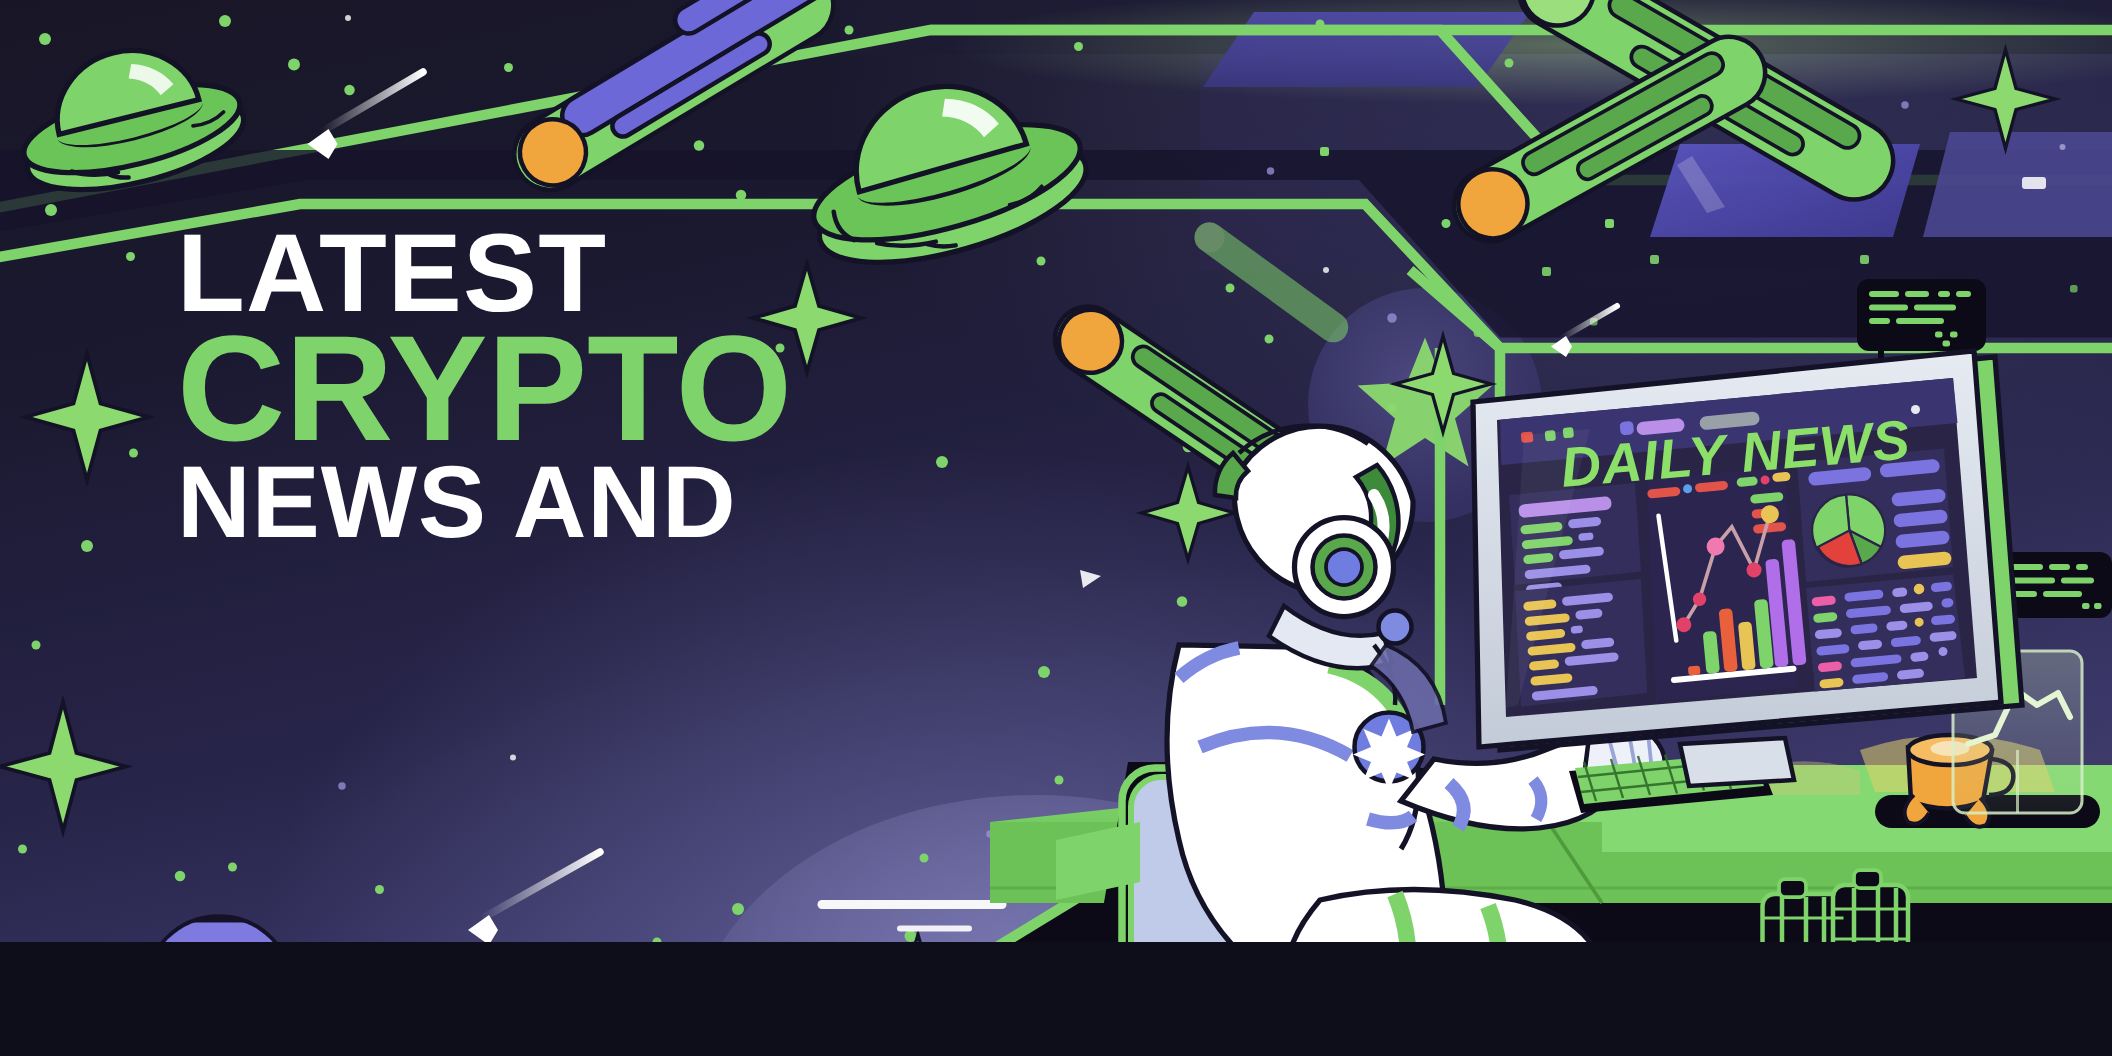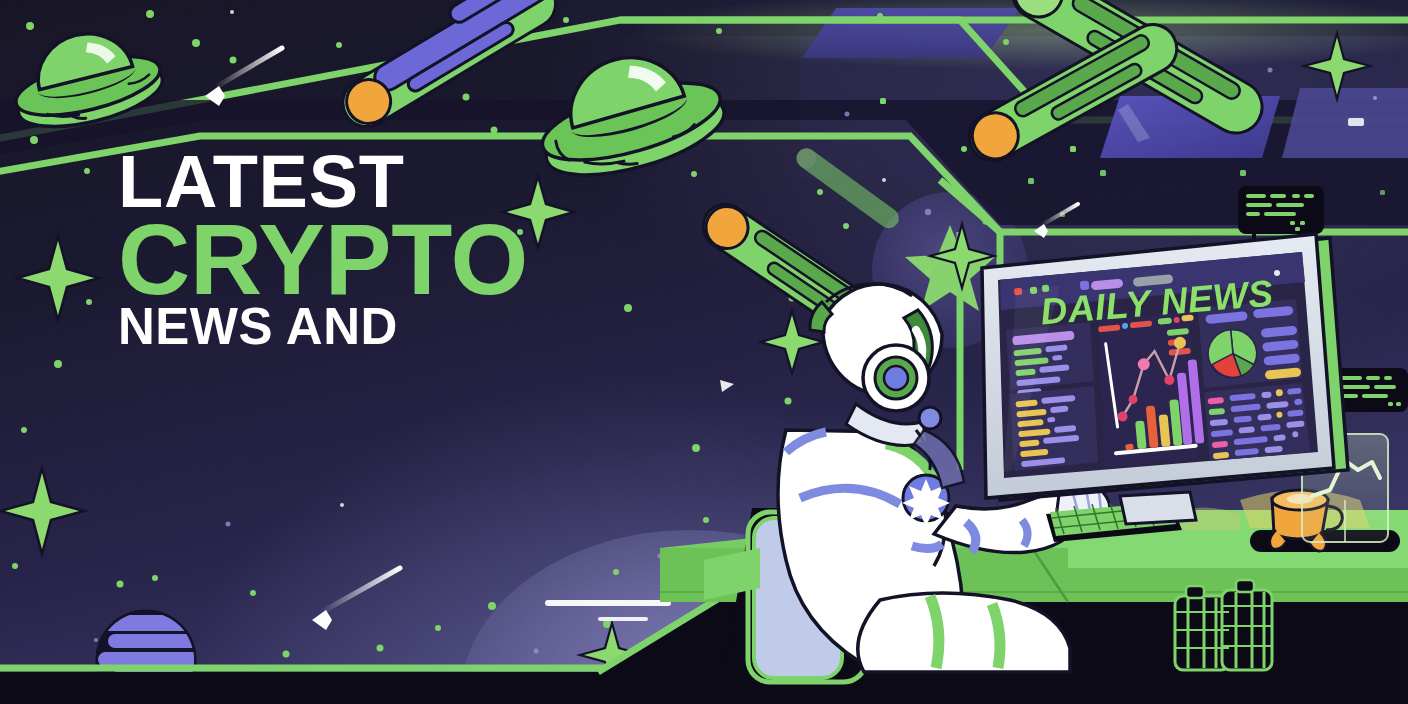--- a/index.html
+++ b/index.html
@@ -1,37 +1,37 @@
 <!DOCTYPE html>
 <html><head>
 <meta charset="utf-8">
 <style>
   html,body{margin:0;padding:0;background:#0e0e1a;}
   #stage{
-    position:relative;width:1408px;height:704px;overflow:hidden;
+    position:relative;width:1408px;height:628px;overflow:hidden;
     font-family:"Liberation Sans", sans-serif;
     background:
       radial-gradient(ellipse 900px 520px at 78% 6%,   rgba(120,118,180,0.30) 0%, rgba(120,118,180,0.0) 62%),
       radial-gradient(ellipse 700px 520px at 46% 104%, rgba(140,140,205,0.46) 0%, rgba(140,140,205,0.0) 68%),
       linear-gradient(168deg,#181626 0%, #1b1930 28%, #272449 58%, #3a3768 82%, #49466f 100%);
   }
   .lyr{position:absolute;inset:0;}
   svg{display:block;}
 
   
   #headline{position:absolute;left:118px;top:146px;z-index:40;}
   .hl{
     font-weight:700;letter-spacing:0.010em;line-height:0.96;
     text-transform:uppercase;margin:0;white-space:nowrap;
     font-family:"Liberation Sans", sans-serif;
     font-stretch:condensed;
   }
   .hl-1{font-size:74px;color:#ffffff;}
   .hl-2{font-size:100px;color:#7fd36b;margin-top:-6px;}
-  .hl-3{font-size:51px;color:#ffffff;margin-top:-4px;}
+  .hl-3{font-size:68px;color:#ffffff;margin-top:-4px;}
   .hl-4{font-size:100px;color:#7fd36b;margin-top:-6px;}
   .hl-2,.hl-4{letter-spacing:-0.002em;}
 
   
   #dailynews{
     position:absolute;z-index:46;
     left:1026px;top:280px;width:262px;height:46px;
     display:flex;align-items:center;justify-content:center;
     transform:rotate(-5.4deg) skewY(0.7deg);
     pointer-events:none;

